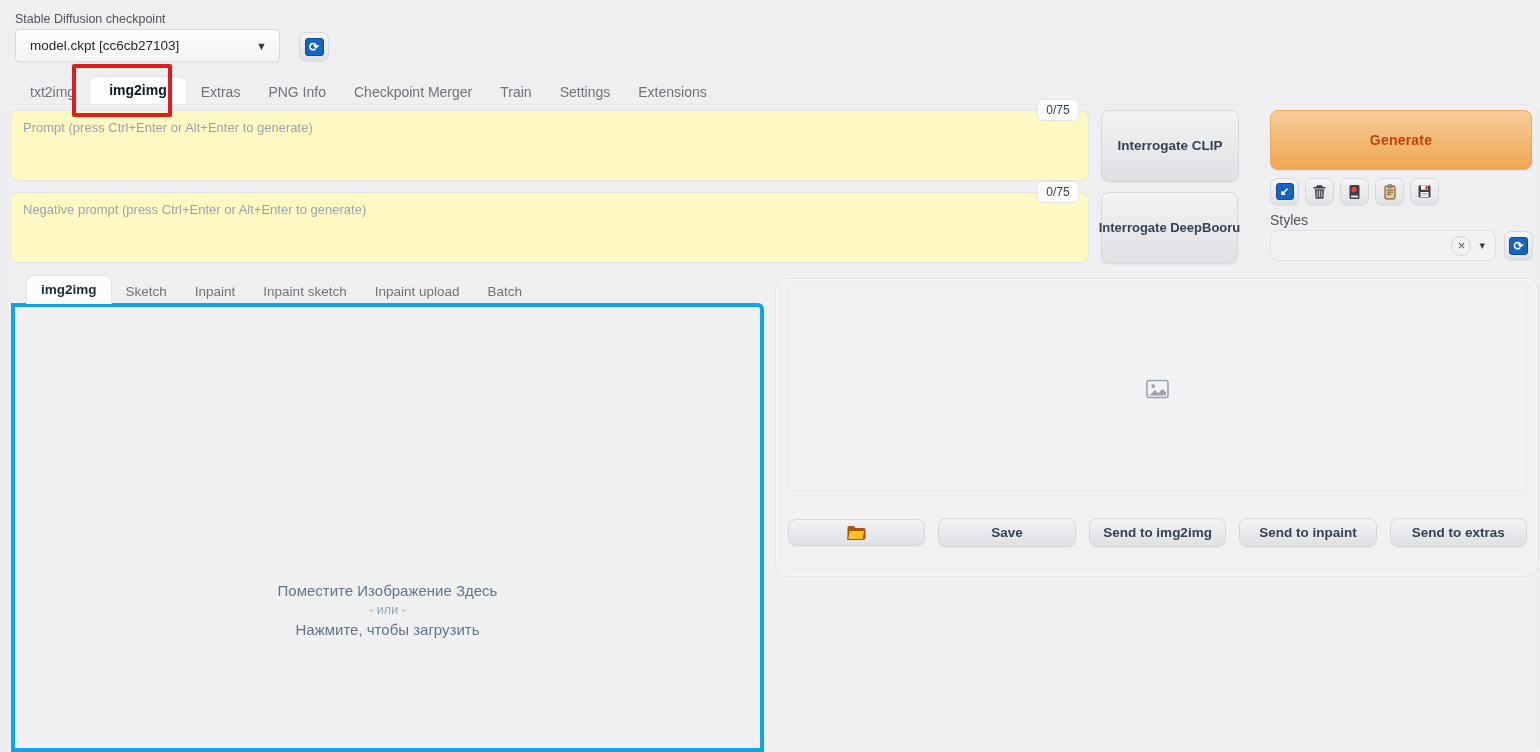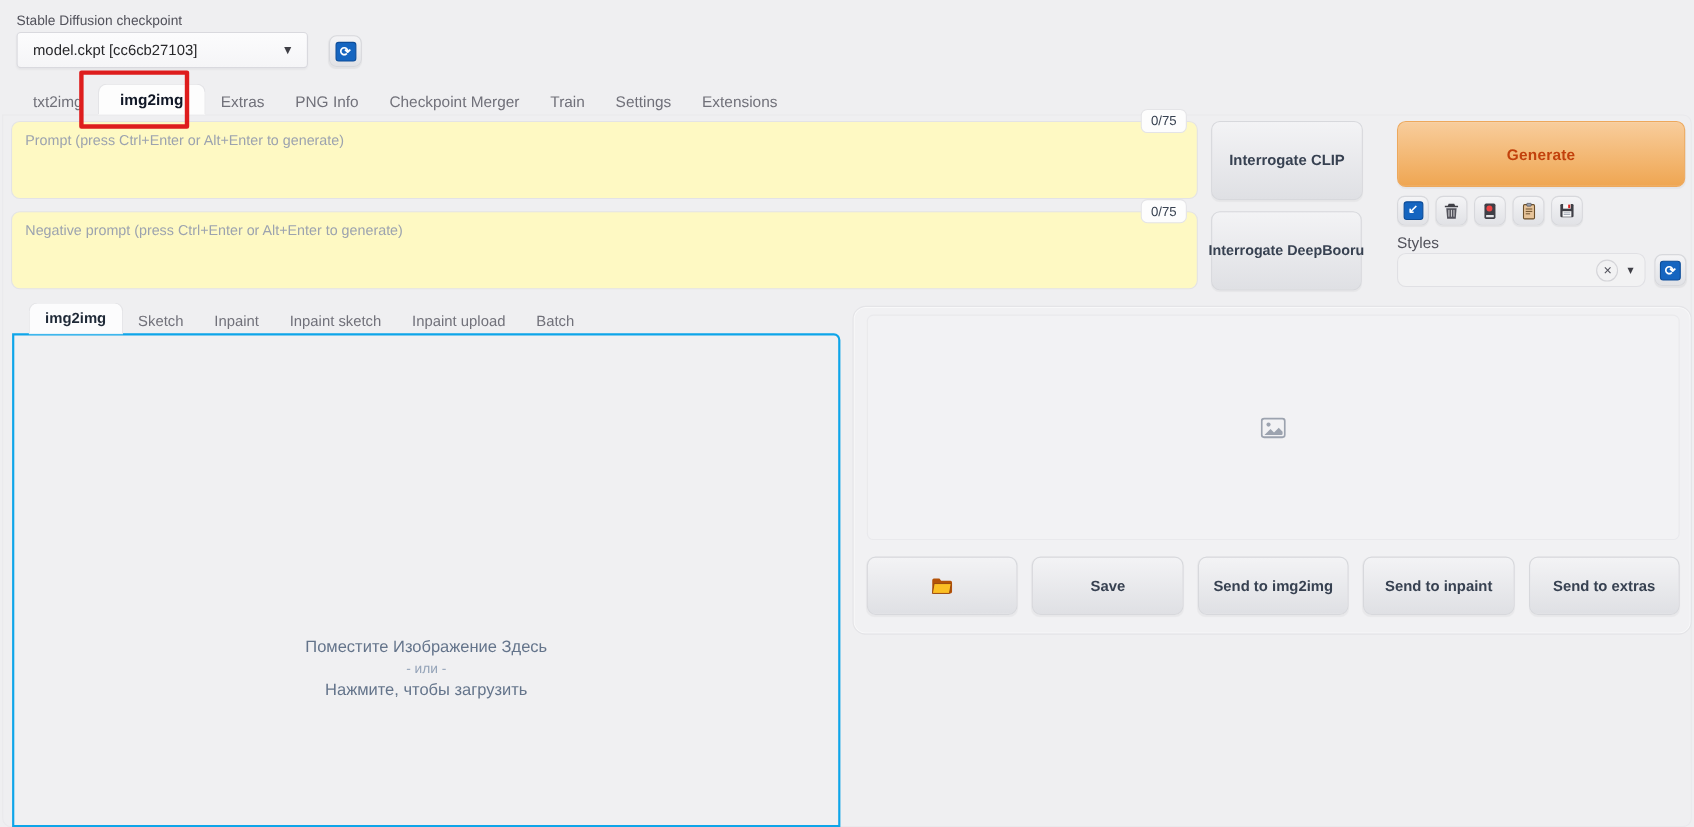--- a/index.html
+++ b/index.html
@@ -101,41 +101,41 @@
   
   .inner-tabs { left:26px; top:277px; display:flex; align-items:flex-end; height:27px; font-size:13.5px; z-index:4; }
   .inner-tab { padding:5px 14px; color:#71717a; cursor:pointer; white-space:nowrap; }
   .inner-tab.active {
     background:#fcfcfd; color:#1f2937; font-weight:600;
     border:1px solid #e4e4e7; border-bottom:1px solid #fcfcfd;
     border-radius:8px 8px 0 0; padding:6px 14px 6px;
   }
   .dropzone {
     left:11px; top:303px; width:753px; height:449px;
-    background:#f0f0f2; border:2px solid #0ea5e9; border-radius:0 6px 0 0;
+    background:#f0f0f2; border:4px solid #0ea5e9; border-radius:0 6px 0 0;
     cursor:pointer; display:block; z-index:3;
   }
   .drop-text { position:absolute; top:273px; left:0; width:100%; text-align:center; color:#64748b; }
   .drop-text .l1,.drop-text .l3 { font-size:15px; margin:2px 0; }
   .drop-text .l2 { font-size:12.5px; color:#94a3b8; margin:4px 0; }
 
   
   .out-panel {
     left:775px; top:278px; width:763px; height:299px;
     background:#f1f1f3; border:1px solid #e4e4e7; border-radius:12px;
     box-shadow:inset 0 0 0 1px rgba(255,255,255,.5);
   }
   .out-image {
     position:absolute; left:12px; top:7px; width:739px; height:205px;
     background:#f2f2f4; border:1px solid #e9e9ec; border-radius:6px;
     display:flex; align-items:center; justify-content:center;
   }
   .out-buttons {
     position:absolute; left:12px; top:227px; width:739px; height:53px;
-    display:flex; gap:13px;
+    display:flex; gap:13px;align-items:center;
   }
   .out-buttons .btn { flex:1; padding:4px 6px; }
 
   svg { display:block; }
 </style>
 </head>
 <body>
 
 <div class="abs content-frame"></div>
 

